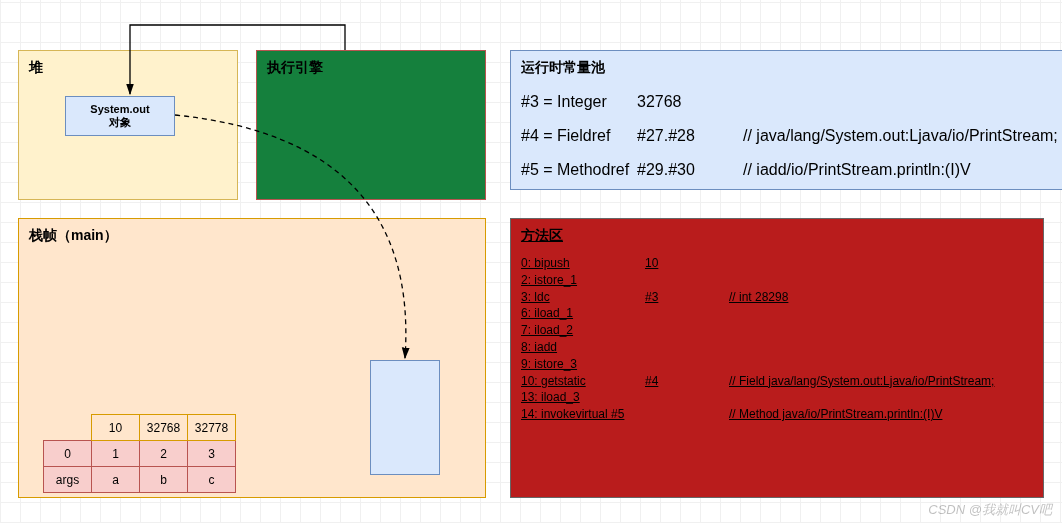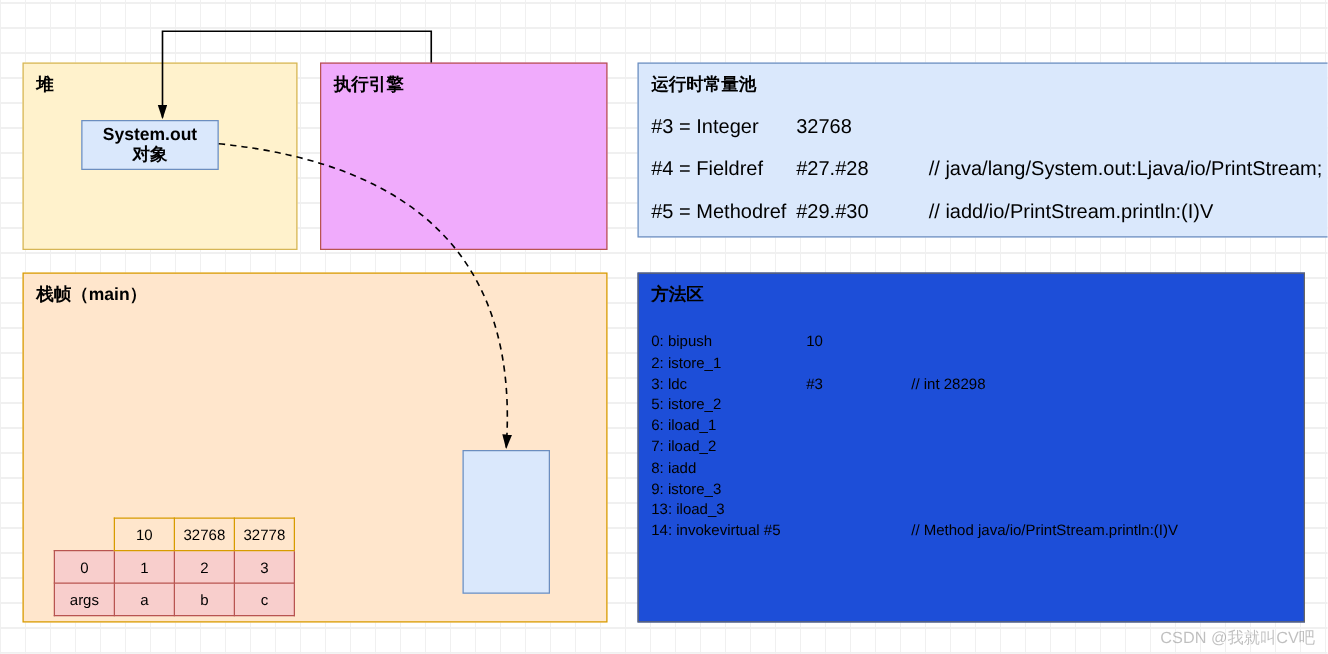--- a/index.html
+++ b/index.html
@@ -6,33 +6,33 @@
     body {
       font-family: Arial, "Microsoft YaHei", sans-serif;
       background:
         repeating-linear-gradient(0deg, #f0f0f0 0, #f0f0f0 1px, transparent 1px, transparent 20px),
         repeating-linear-gradient(90deg, #f0f0f0 0, #f0f0f0 1px, transparent 1px, transparent 20px),
         #fff;
       width: 1062px; height: 523px; position: relative; font-size: 12px;
     }
     .box { position: absolute; border: 1px solid #999; padding: 8px 10px; }
     .heap { left: 18px; top: 50px; width: 220px; height: 150px; background: #fff2cc; border-color: #d6b656; }
-    .engine { left: 256px; top: 50px; width: 230px; height: 150px; background: #f0abfc; border-color: #b85450; }
+    .engine { left: 256px; top: 50px; width: 230px; height: 150px; background: #15803d; border-color: #b85450; }
     .constpool { left: 510px; top: 50px; width: 578px; height: 140px; background: #dae8fc; border-color: #6c8ebf; }
     .frame { left: 18px; top: 218px; width: 468px; height: 280px; background: #ffe6cc; border-color: #d79b00; }
-    .methodarea { left: 510px; top: 218px; width: 534px; height: 280px; background: #1d4ed8; border-color: #666; }
+    .methodarea { left: 510px; top: 218px; width: 534px; height: 280px; background: #b91c1c; border-color: #666; text-decoration: underline; }
     .title { font-weight: bold; font-size: 14px; margin-bottom: 6px; }
-    .sysout { position: absolute; left: 65px; top: 96px; width: 110px; height: 40px; background: #dae8fc; border: 1px solid #6c8ebf; text-align: center; font-size: 14px; font-weight: bold; display:flex; flex-direction:column; justify-content:center; }
+    .sysout { position: absolute; left: 65px; top: 96px; width: 110px; height: 40px; background: #dae8fc; border: 1px solid #6c8ebf; text-align: center; font-size: 11px; font-weight: bold; display:flex; flex-direction:column; justify-content:center; }
     .stackbox { position: absolute; left: 370px; top: 360px; width: 70px; height: 115px; background: #dae8fc; border: 1px solid #6c8ebf; }
     .cp-row { display: grid; grid-template-columns: 110px 100px auto; gap: 6px; margin: 16px 0; font-size: 16px; }
     .inst-row { display: grid; grid-template-columns: 120px 80px auto; gap: 4px; font-size: 12px; line-height: 1.4; }
     table.vars { position: absolute; left: 43px; top: 414px; border-collapse: collapse; font-size: 12px; }
     table.vars td { border: 1px solid #b85450; width: 48px; height: 26px; text-align: center; background: #f8cecc; }
     table.vars td.val { background: #ffe6cc; border-color:#d79b00; }
-    .watermark { position:absolute; right: 10px; bottom: 4px; color: rgba(0,0,0,.25); font-size:13px; }
+    .watermark { position:absolute; right: 10px; bottom: 4px; color: rgba(0,0,0,.25); font-size:13px; font-style: italic; }
     svg.arrows { position:absolute; left:0; top:0; width:1062px; height:523px; pointer-events:none; }
   </style>
 </head>
 <body>
 
 <div class="box heap">
   <div class="title">堆</div>
 </div>
 <div class="sysout">
   <div>System.out</div>
@@ -87,60 +87,60 @@
     <td>args</td>
     <td>a</td>
     <td>b</td>
     <td>c</td>
   </tr>
 </tbody>
   </table>
 
 <div class="box methodarea">
   <div class="title">方法区</div>
-  <div id="instructions" style="margin-top:20px">
+  <div id="instructions" style="margin-top:10px">
       <div class="inst-row">
         <span>0: bipush</span>
         <span>10</span>
         <span></span>
       </div>
       <div class="inst-row">
         <span>2: istore_1</span>
         <span></span>
         <span></span>
       </div>
       <div class="inst-row">
         <span>3: ldc</span>
         <span>#3</span>
         <span>// int 28298</span>
-      </div>
-      <div class="inst-row">
-        <span>5: istore_2</span>
-        <span></span>
-        <span></span>
       </div>
       <div class="inst-row">
         <span>6: iload_1</span>
         <span></span>
         <span></span>
       </div>
       <div class="inst-row">
         <span>7: iload_2</span>
         <span></span>
         <span></span>
       </div>
       <div class="inst-row">
         <span>8: iadd</span>
         <span></span>
         <span></span>
       </div>
       <div class="inst-row">
         <span>9: istore_3</span>
         <span></span>
         <span></span>
+      </div>
+      <div class="inst-row">
+        <span>10: getstatic</span>
+        <span>#4</span>
+        <span>// Field java/lang/System.out:Ljava/io/PrintStream;</span>
       </div>
       <div class="inst-row">
         <span>13: iload_3</span>
         <span></span>
         <span></span>
       </div>
       <div class="inst-row">
         <span>14: invokevirtual #5</span>
         <span></span>
         <span>// Method java/io/PrintStream.println:(I)V</span>

